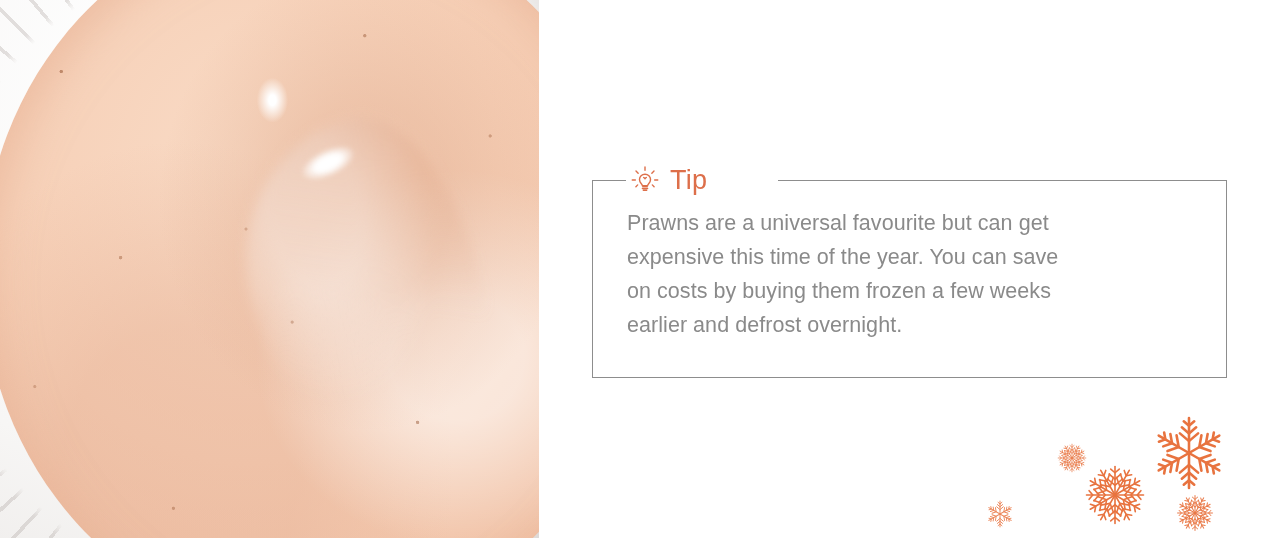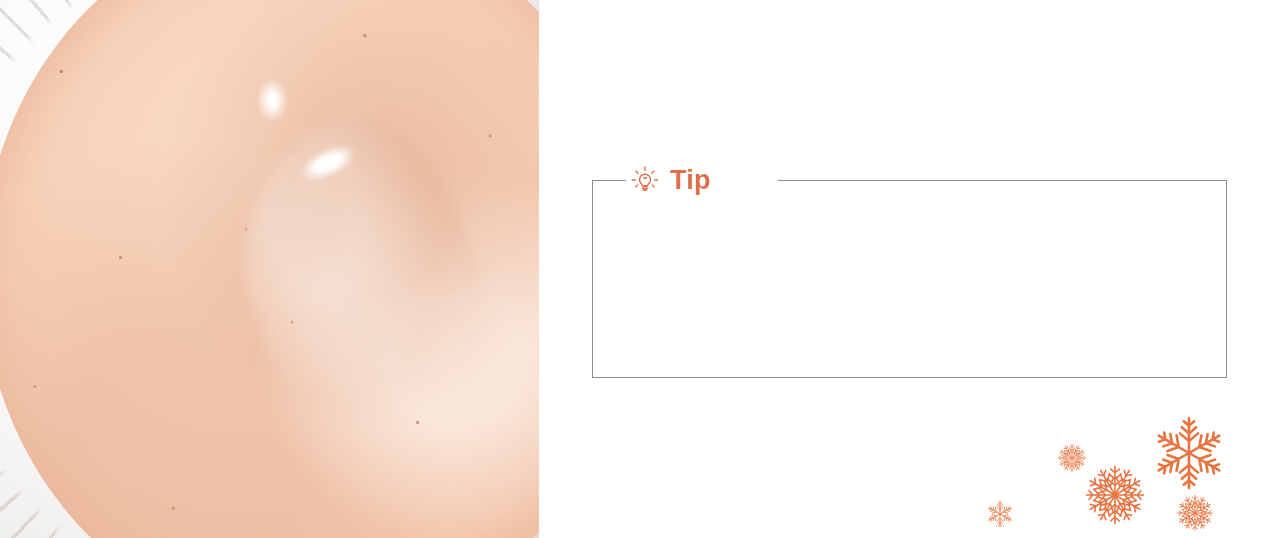--- a/index.html
+++ b/index.html
@@ -185,21 +185,20 @@
     background: #ffffff;
   }
   .tip-head {
     position: absolute;
     left: 38px;
     top: -22px;
     height: 44px;
     display: flex;
     align-items: center;
     gap: 10px;
-    font-weight: bold;
   }
   .bulb-icon {
     display: block;
     width: 30px;
     height: 30px;
   }
   .tip-label {
     font-size: 27px;
     color: #dd6f4a;
     line-height: 1;
@@ -259,20 +258,26 @@
           <path d="M16 9.8c-3.3 0-5.9 2.6-5.9 5.7 0 2 1 3.4 2 4.5.6.7 1 1.3 1.1 2h5.6c.1-.7.5-1.3 1.1-2 1-1.1 2-2.5 2-4.5 0-3.1-2.6-5.7-5.9-5.7z"></path>
           <path d="M13.6 23.1h4.8M13.2 25.1h5.6M14.2 27h3.6"></path>
           <path d="M16 2.2v3.4M25.6 6.4l-2.3 2.3M29.6 16h-3.3M2.4 16h3.3M6.4 6.4l2.3 2.3"></path>
           <path d="M23.8 21.2l1.9 1.9M8.2 21.2l-1.9 1.9"></path>
           <path d="M16 13.4v1.5M16 14.9l-1.6-1.6M16 14.9l1.6-1.6" stroke-width="1.2"></path>
         </svg>
       </span>
       <span class="tip-label">Tip</span>
     </div>
 
+    <div class="tip-body">
+      <p>Prawns are a universal favourite but can get</p>
+      <p>expensive this time of the year. You can save</p>
+      <p>on costs by buying them frozen a few weeks</p>
+      <p>earlier and defrost overnight.</p>
+    </div>
   </div>
 
   <div class="snowflakes">
       <span class="snowflake" style="left: 1151px; top: 415px; width: 76px; height: 76px; opacity: 1;"><svg viewBox="0 0 100 100" width="76" height="76">
           <g stroke="#e8733f" stroke-width="3.4" stroke-linecap="round" fill="none">
             <g transform="rotate(0 50 50)">
               <path d="M50 50 L50 4"></path>
               <path d="M50 34.36 L38.04 24.194 M50 34.36 L61.96 24.194"></path>
               <path d="M50 24.24 L40.57 16.2245 M50 24.24 L59.43 16.2245"></path>
               <path d="M50 14.119999999999997 L43.1 8.254999999999995 M50 14.119999999999997 L56.9 8.254999999999995"></path>

